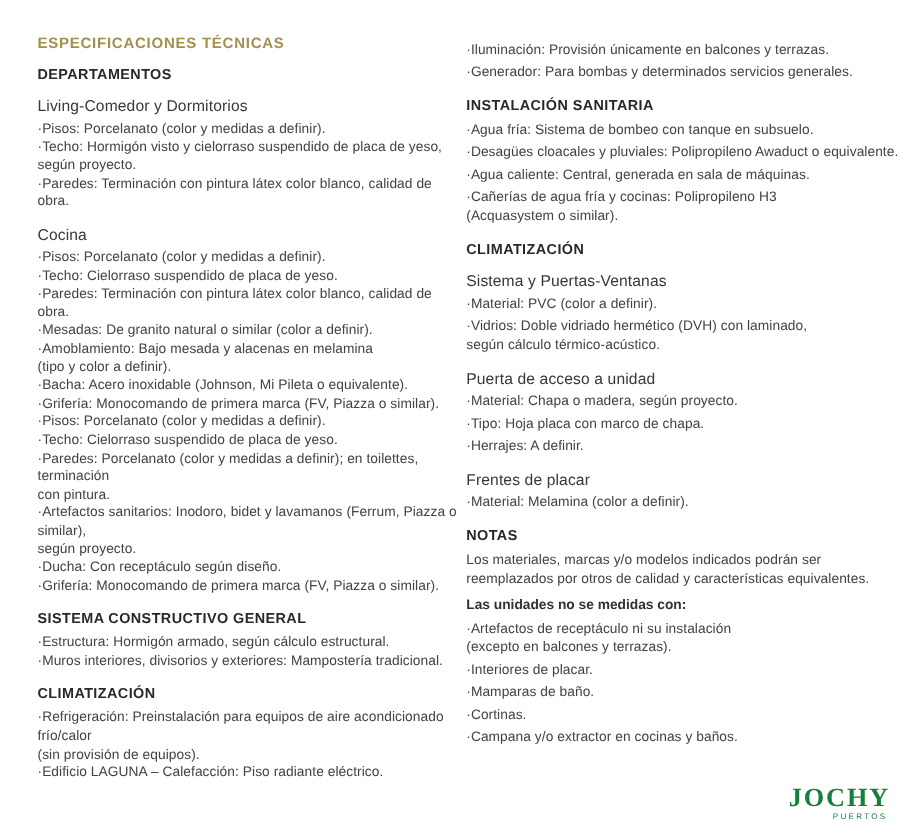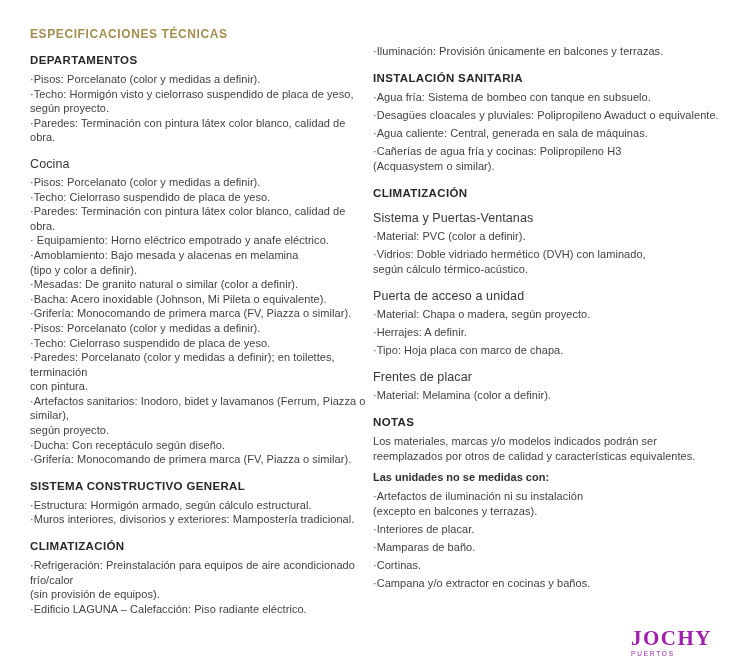--- a/index.html
+++ b/index.html
@@ -7,21 +7,21 @@
   .page {
     position:relative;
     width:735px; height:670px;
     background:#ffffff;
     overflow:hidden;
     font-family:"Liberation Sans", sans-serif;
     -webkit-font-smoothing:antialiased;
   }
   .col { position:absolute; top:27px; }
   .col-left  { left:30px;  width:340px; }
-  .col-right { left:373px; width:348px; top:44px; }
+  .col-right { left:373px; width:348px; top:33px; }
 
   .doc-title {
     font-size:12px; font-weight:700; letter-spacing:0.6px;
     color:#a3904e; margin:0 0 11px 0;
   }
   .h1 {
     font-size:11.5px; font-weight:700; letter-spacing:0.35px;
     color:#2b2727; margin:13px 0 6px 0;
   }
   .h2 {
@@ -34,21 +34,21 @@
   }
   .col-left  .line { line-height:14.6px; margin:0; }
   .col-right .line { line-height:15px;   margin:0 0 3px 0; }
   .col-right .notas-par { margin-bottom:6px; }
   .subbold {
     font-size:11px; font-weight:700; color:#362f2f;
     line-height:15px; margin:6px 0 4px 0;
   }
   .logo {
     position:absolute; right:23px; bottom:13px;
-    text-align:left; color:#a21caf;
+    text-align:right; color:#15803d;
   }
   .logo-name {
     font-family:"Liberation Serif", serif;
     font-weight:700; font-size:21px; line-height:1;
     letter-spacing:1.5px;
   }
   .logo-tag {
     font-size:6.5px; letter-spacing:1.8px;
     margin-top:1px; padding-right:2px;
     font-family:"Liberation Sans", sans-serif;
@@ -57,36 +57,36 @@
 </head>
 <body>
 
 <div class="page">
 
   <div class="col col-left">
     <div class="doc-title">ESPECIFICACIONES TÉCNICAS</div>
 
     <div class="h1">DEPARTAMENTOS</div>
 
+    <div class="h2">Living-Comedor y Dormitorios</div>
     <div>
         <p class="line">·Pisos: Porcelanato (color y medidas a definir).</p>
         <p class="line">·Techo: Hormigón visto y cielorraso suspendido de placa de yeso,
 según proyecto.</p>
         <p class="line">·Paredes: Terminación con pintura látex color blanco, calidad de obra.</p>
       </div>
 
     <div class="h2">Cocina</div>
     <div>
         <p class="line">·Pisos: Porcelanato (color y medidas a definir).</p>
         <p class="line">·Techo: Cielorraso suspendido de placa de yeso.</p>
         <p class="line">·Paredes: Terminación con pintura látex color blanco, calidad de obra.</p>
-        <p class="line">· Equipamiento: Horno eléctrico empotrado y anafe eléctrico.</p>
+        <p class="line">·Mesadas: De granito natural o similar (color a definir).</p>
         <p class="line">·Amoblamiento: Bajo mesada y alacenas en melamina
 (tipo y color a definir).</p>
-        <p class="line">·Mesadas: De granito natural o similar (color a definir).</p>
         <p class="line">·Bacha: Acero inoxidable (Johnson, Mi Pileta o equivalente).</p>
         <p class="line">·Grifería: Monocomando de primera marca (FV, Piazza o similar).</p>
       </div>
 
     <div>
         <p class="line">·Pisos: Porcelanato (color y medidas a definir).</p>
         <p class="line">·Techo: Cielorraso suspendido de placa de yeso.</p>
         <p class="line">·Paredes: Porcelanato (color y medidas a definir); en toilettes, terminación
 con pintura.</p>
         <p class="line">·Artefactos sanitarios: Inodoro, bidet y lavamanos (Ferrum, Piazza o similar),
@@ -106,20 +106,21 @@
         <p class="line">·Refrigeración: Preinstalación para equipos de aire acondicionado frío/calor
 (sin provisión de equipos).</p>
         <p class="line">·Edificio LAGUNA – Calefacción: Piso radiante eléctrico.</p>
       </div>
 
   </div>
 
   <div class="col col-right">
     <div>
         <p class="line">·Iluminación: Provisión únicamente en balcones y terrazas.</p>
+        <p class="line">·Generador: Para bombas y determinados servicios generales.</p>
       </div>
 
     <div class="h1">INSTALACIÓN SANITARIA</div>
     <div>
         <p class="line">·Agua fría: Sistema de bombeo con tanque en subsuelo.</p>
         <p class="line">·Desagües cloacales y pluviales: Polipropileno Awaduct o equivalente.</p>
         <p class="line">·Agua caliente: Central, generada en sala de máquinas.</p>
         <p class="line">·Cañerías de agua fría y cocinas: Polipropileno H3
 (Acquasystem o similar).</p>
       </div>
@@ -129,35 +130,35 @@
     <div class="h2">Sistema y Puertas-Ventanas</div>
     <div>
         <p class="line">·Material: PVC (color a definir).</p>
         <p class="line">·Vidrios: Doble vidriado hermético (DVH) con laminado,
 según cálculo térmico-acústico.</p>
       </div>
 
     <div class="h2">Puerta de acceso a unidad</div>
     <div>
         <p class="line">·Material: Chapa o madera, según proyecto.</p>
+        <p class="line">·Tipo: Hoja placa con marco de chapa.</p>
         <p class="line">·Herrajes: A definir.</p>
-        <p class="line">·Tipo: Hoja placa con marco de chapa.</p>
       </div>
 
     <div class="h2">Frentes de placar</div>
     <div>
         <p class="line">·Material: Melamina (color a definir).</p>
       </div>
 
     <div class="h1">NOTAS</div>
     <p class="line notas-par">Los materiales, marcas y/o modelos indicados podrán ser
 reemplazados por otros de calidad y características equivalentes.</p>
     <p class="subbold">Las unidades no se medidas con:</p>
     <div>
-        <p class="line">·Artefactos de iluminación ni su instalación
+        <p class="line">·Artefactos de receptáculo ni su instalación
 (excepto en balcones y terrazas).</p>
         <p class="line">·Interiores de placar.</p>
         <p class="line">·Mamparas de baño.</p>
         <p class="line">·Cortinas.</p>
         <p class="line">·Campana y/o extractor en cocinas y baños.</p>
       </div>
   </div>
 
   <div class="logo">
     <div class="logo-name">JOCHY</div>

